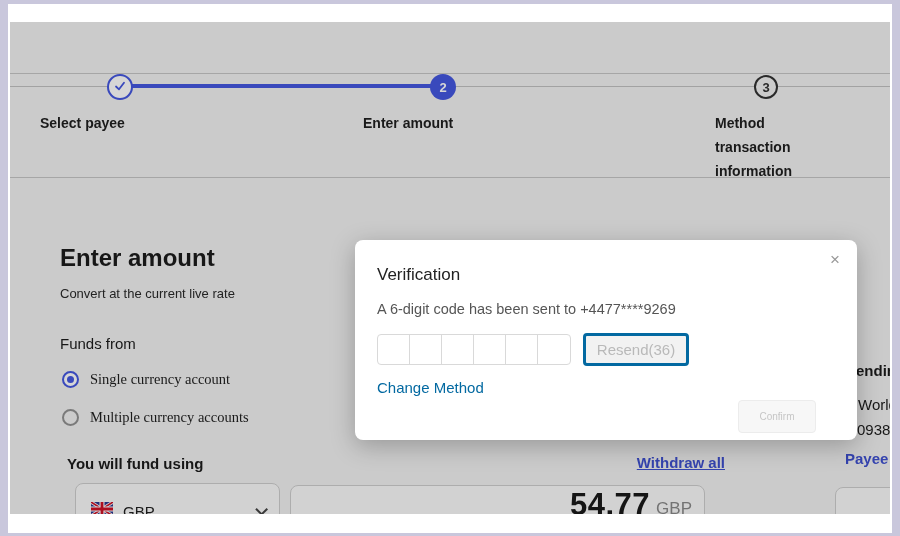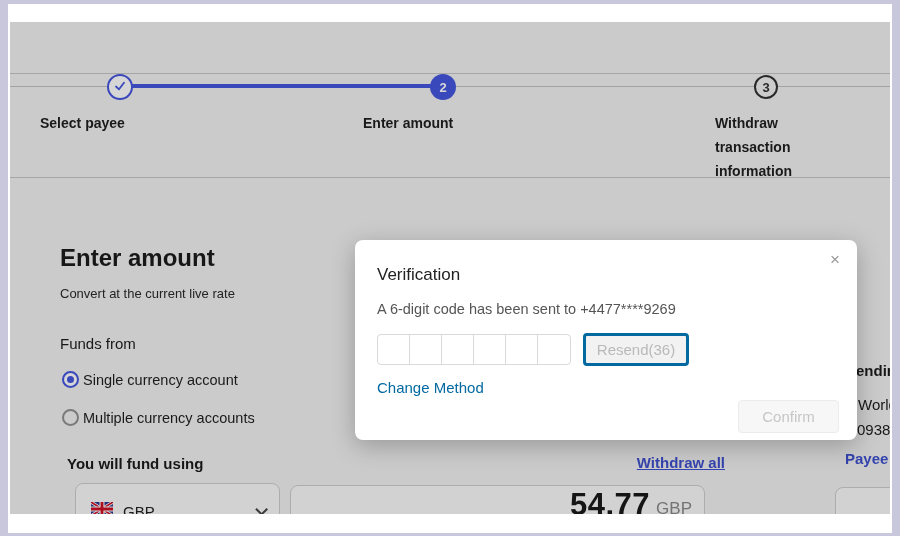--- a/index.html
+++ b/index.html
@@ -23,21 +23,21 @@
   .step-3 { left:744px; top:53px; width:24px; height:24px; background:#f2f2f2; border:2px solid #333333; color:#333333; }
   .step-label { position:absolute; top:89px; text-align:left; font-weight:bold; font-size:14px; color:#1f1f1f; line-height:24px; }
   .step-label.l1 { left:30px;  width:160px; }
   .step-label.l2 { left:353px; width:160px; }
   .step-label.l3 { left:705px; width:102px; }
 
   
   .h1 { position:absolute; left:50px; top:222px; font-size:24px; font-weight:bold; color:#1c1c1c; }
   .sub { position:absolute; left:50px; top:264px; font-size:13px; color:#2a2a2a; }
   .funds-from { position:absolute; left:50px; top:313px; font-size:15px; font-weight:normal; color:#1c1c1c; }
-  .radio-row { position:absolute; left:52px; display:flex; align-items:flex-end; gap:4px; cursor:pointer; }
+  .radio-row { position:absolute; left:52px; display:flex; align-items:flex-end; gap:11px; cursor:pointer;font-family:Liberation Serif, serif; }
   .radio-row.r1 { top:349px; }
   .radio-row.r2 { top:387px; }
   .radio-ctl { width:17px; height:17px; border-radius:50%; position:relative; flex:0 0 auto; }
   .radio-ctl.on  { border:2px solid #4557e0; background:#fff; }
   .radio-ctl.on::after { content:""; position:absolute; left:3px; top:3px; width:7px; height:7px; border-radius:50%; background:#4557e0; }
   .radio-ctl.off { border:2px solid #929292; background:transparent; }
   .radio-label { font-size:14.5px; color:#1f1f1f; }
 
   .fund-label { position:absolute; left:57px; top:433px; font-size:15px; font-weight:bold; color:#1c1c1c; }
   .withdraw { position:absolute; left:605px; top:432px; width:110px; text-align:right; font-size:15px; font-weight:bold; color:#3f50d0; text-decoration:underline; cursor:pointer; }
@@ -61,21 +61,21 @@
   
   .modal { position:absolute; left:345px; top:218px; width:502px; height:200px; background:#ffffff; border-radius:8px; box-shadow:0 6px 24px rgba(0,0,0,0.25); z-index:10; }
   .modal-close { position:absolute; top:11px; right:17px; font-size:17px; color:#999999; cursor:pointer; line-height:1; }
   .modal-title { position:absolute; left:22px; top:25px; font-size:17px; font-weight:normal; color:#222222; }
   .modal-msg { position:absolute; left:22px; top:61px; font-size:14.5px; color:#555555; }
   .code-group { position:absolute; left:22px; top:94px; display:flex; height:31px; background:#ffffff; border:1px solid #d9d9d9; border-radius:4px; }
   .code-cell { width:32px; height:100%; border-right:1px solid #d9d9d9; }
   .code-cell:last-child { border-right:none; }
   .resend-btn { position:absolute; left:228px; top:93px; width:106px; height:33px; background:#f2f2f2; border:3px solid #0369a1; border-radius:4px; color:#b9b9b9; font-size:15px; font-family:"Liberation Sans", sans-serif; }
   .change-method { position:absolute; left:22px; top:139px; font-size:15px; color:#0369a1; cursor:pointer; }
-  .confirm-btn { position:absolute; left:383px; top:160px; width:101px; height:33px; background:#f7f7f7; border:1px solid #ececec; border-radius:4px; color:#c6c6c6; font-size:15px; font-family:"Liberation Sans", sans-serif; }
+  .confirm-btn { position:absolute; left:383px; top:160px; width:78px; height:33px; background:#f7f7f7; border:1px solid #ececec; border-radius:4px; color:#c6c6c6; font-size:10px; font-family:"Liberation Sans", sans-serif; }
 </style>
 </head>
 <body>
 
 <div class="frame">
   <div class="page"></div>
 
   <div class="panel">
 
     <div class="divider top"></div>
@@ -92,21 +92,21 @@
     </div>
     <div class="step-circle step-2">
       <span>2</span>
     </div>
     <div class="step-circle step-3">
       <span>3</span>
     </div>
 
     <div class="step-label l1">Select payee</div>
     <div class="step-label l2">Enter amount</div>
-    <div class="step-label l3">Withdraw transaction information</div>
+    <div class="step-label l3">Method transaction information</div>
 
     <div class="h1">Enter amount</div>
     <div class="sub">Convert at the current live rate</div>
     <div class="funds-from">Funds from</div>
 
     <div class="radio-row r1">
       <span class="radio-ctl on"></span>
       <span class="radio-label">Single currency account</span>
     </div>
     <div class="radio-row r2">

